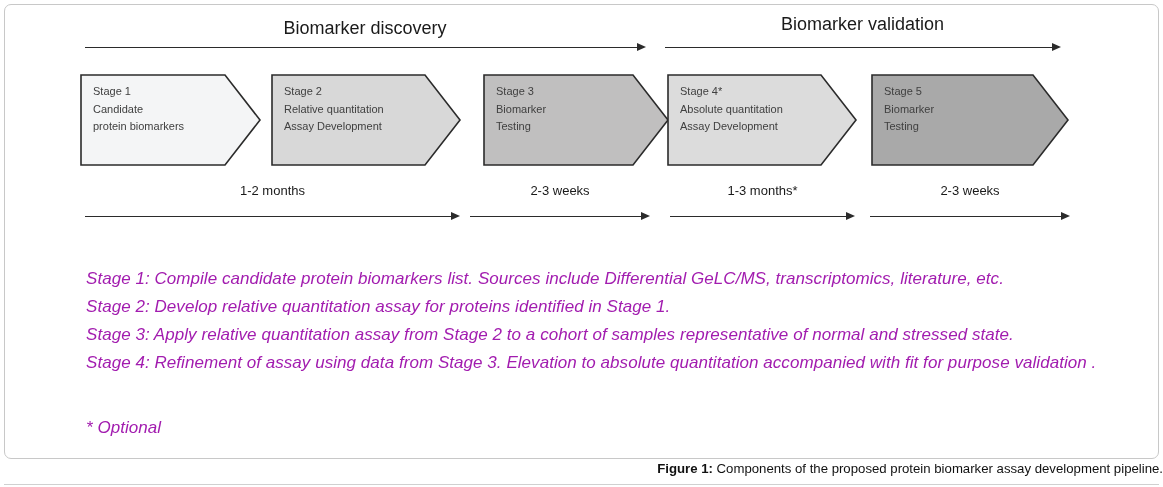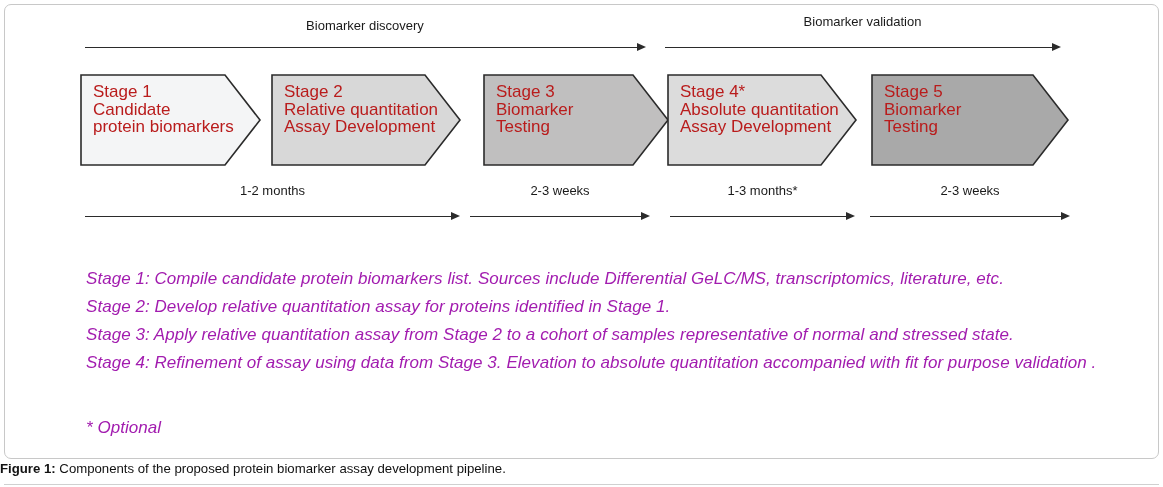--- a/index.html
+++ b/index.html
@@ -24,21 +24,21 @@
     top: 4px;
     width: 1155px;
     height: 455px;
     border: 1px solid #c8c8c8;
     border-radius: 7px;
     box-sizing: border-box;
     background: #ffffff;
   }
   .phase-label {
     position: absolute;
-    font-size: 13px;
+    font-size: 18px;
     color: #1a1a1a;
     white-space: nowrap;
     text-align: center;
   }
   .hline {
     position: absolute;
     height: 0;
     border-top: 1.4px solid #2b2b2b;
   }
   .arrowhead {
@@ -56,23 +56,23 @@
   .stage svg {
     position: absolute;
     left: 0;
     top: 0;
     overflow: visible;
   }
   .stage-text {
     position: absolute;
     left: 13px;
     top: 9px;
-    font-size: 17px;
+    font-size: 11px;
     line-height: 17.6px;
-    color: #b91c1c;
+    color: #404040;
     white-space: nowrap;
   }
   .duration {
     position: absolute;
     font-size: 13px;
     color: #1a1a1a;
     white-space: nowrap;
     text-align: center;
   }
   .note {
@@ -81,21 +81,21 @@
     font-size: 17px;
     color: #a21caf;
     white-space: nowrap;
     letter-spacing: 0.05px;
   }
   .caption {
     position: absolute;
     left: 0;
     top: 461px;
     width: 1163px;
-    text-align: left;
+    text-align: right;
     font-size: 13.2px;
     color: #111111;
   }
   .caption .cap-strong { font-weight: bold; }
   .caption-rule {
     position: absolute;
     left: 4px;
     top: 484px;
     width: 1155px;
     height: 1px;

